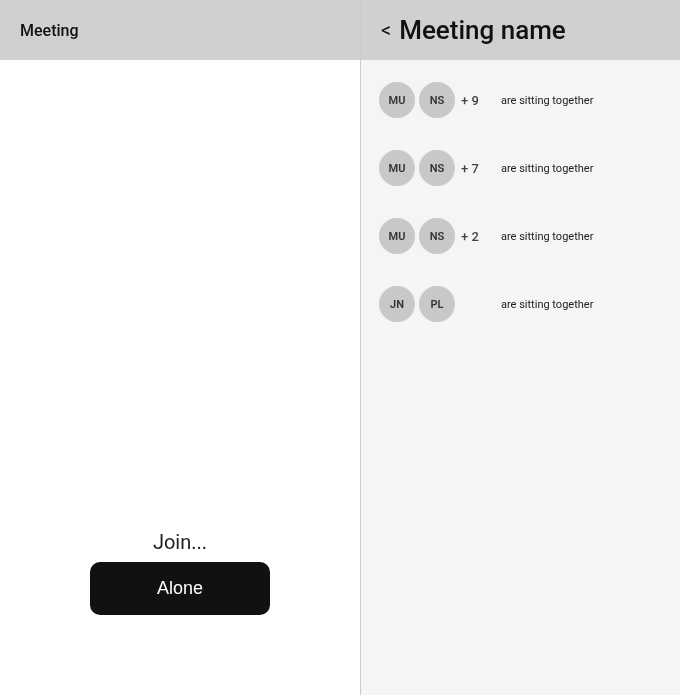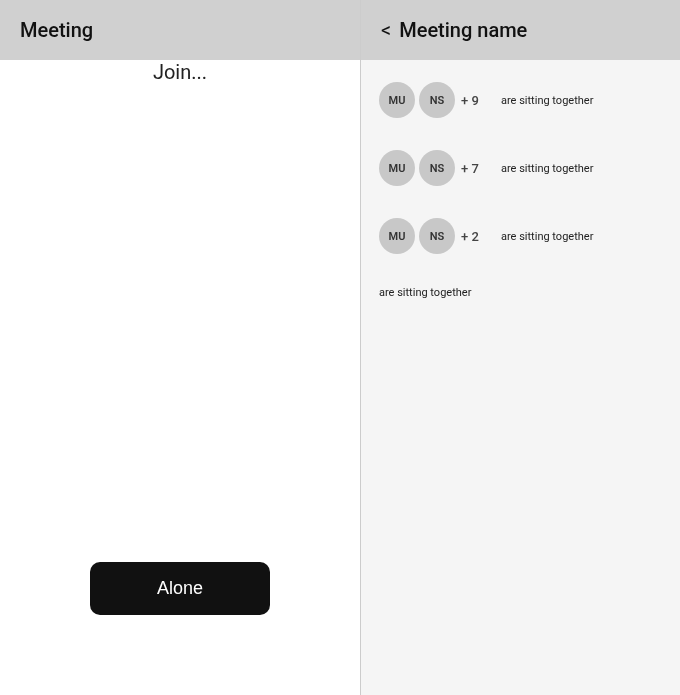--- a/index.html
+++ b/index.html
@@ -35,31 +35,31 @@
 
     .left-header {
       background: #d0d0d0;
       padding: 18px 20px;
       height: 60px;
       display: flex;
       align-items: center;
     }
 
     .left-header-title {
-      font-size: 20px;
+      font-size: 16px;
       font-weight: 500;
       color: #111;
     }
 
     .left-content {
       flex: 1;
       display: flex;
       flex-direction: column;
       align-items: center;
-      justify-content: space-between;
+      justify-content: flex-end;
       padding-bottom: 80px;
     }
 
     .join-label {
       font-size: 20px;
       color: #222;
       margin-bottom: 8px;
     }
 
     .btn-alone, .btn-multiple {
@@ -94,21 +94,21 @@
       gap: 8px;
     }
 
     .back-arrow {
       font-size: 20px;
       color: #111;
       font-weight: 400;
     }
 
     .right-header-title {
-      font-size: 20px;
+      font-size: 26px;
       font-weight: 500;
       color: #111;
     }
 
     .right-content {
       flex: 1;
       padding: 16px 10px;
       display: flex;
       flex-direction: column;
       gap: 20px;
@@ -195,20 +195,24 @@
         </div>
         <div class="group-row">
           <div class="avatars">
             <div class="avatar">MU</div>
             <div class="avatar">NS</div>
             <span class="count-badge">+ 2</span>
           </div>
           <span class="group-status">are sitting together</span>
         </div>
         <div class="group-row">
+          <div class="avatars">
+            <div class="avatar">JN</div>
+            <div class="avatar">PL</div>
+          </div>
           <span class="group-status">are sitting together</span>
         </div>
         <div class="group-row">
         </div>
       </div>
   </div>
 
 </div>
 
 </body></html>

